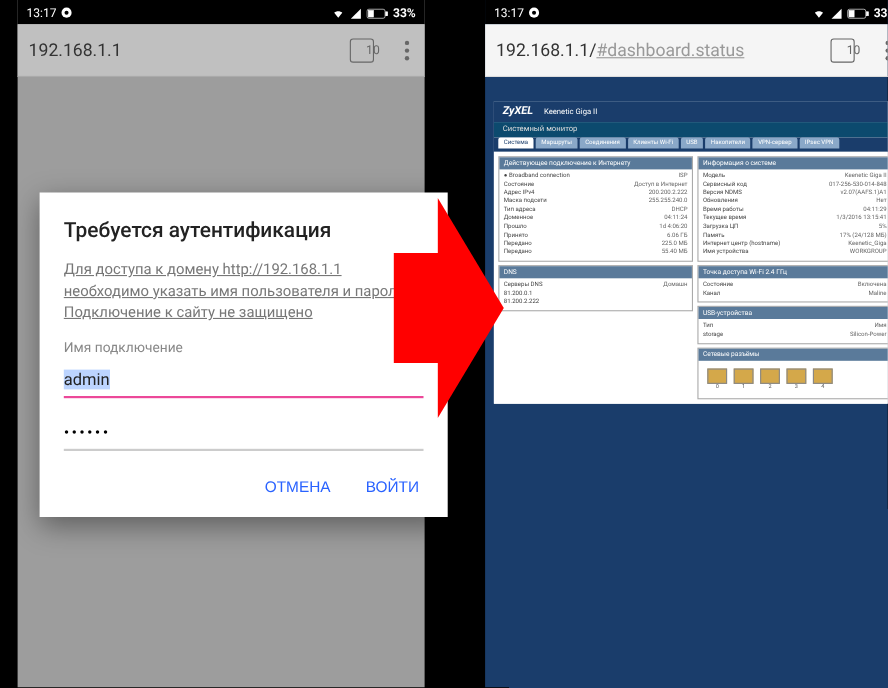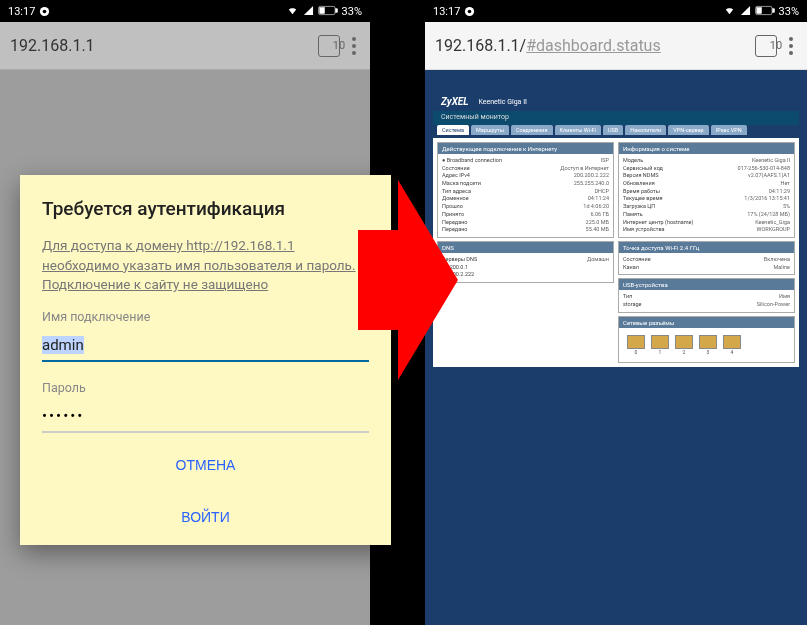--- a/index.html
+++ b/index.html
@@ -1,49 +1,49 @@
 <!DOCTYPE html>
 <html><head>
 <meta charset="utf-8">
 <style>
   * { box-sizing: border-box; margin: 0; padding: 0; }
   body { font-family: Roboto, Arial, sans-serif; background: #000; width: 807px; height: 625px; overflow: hidden; position: relative; }
   
-  .phone-left, .phone-right { position: absolute; top: 0; height: 625px; }
+  .phone-left, .phone-right { position: absolute; top: 0; height: 625px; margin-left: 16px; }
   .phone-left { left: 0; width: 370px; background: #9d9d9d; }
   .phone-right { left: 425px; width: 382px; background: #1a3d6b; }
   
   .arrow { position: absolute; left: 358px; top: 180px; width: 90px; height: 200px; z-index: 10; }
   .arrow-body { position: absolute; left: 0; top: 50px; width: 50px; height: 100px; background: #ff0000; }
   .arrow-head { position: absolute; left: 40px; top: 0; width: 0; height: 0; border-top: 100px solid transparent; border-bottom: 100px solid transparent; border-left: 60px solid #ff0000; }
   
   .status-bar { height: 22px; background: #000; color: #fff; display: flex; align-items: center; padding: 0 8px; font-size: 11px; justify-content: space-between; }
   .status-left { display: flex; align-items: center; gap: 4px; }
-  .status-right { display: flex; align-items: flex-start; gap: 4px; }
+  .status-right { display: flex; align-items: flex-end; gap: 4px; font-weight: bold; }
   .status-icon svg { display: block; }
   
-  .addr-bar { height: 48px; background: #f5f5f5; display: flex; align-items: center; padding: 0 10px; gap: 8px; border-bottom: 1px solid #ddd; justify-content: space-between; }
+  .addr-bar { height: 48px; background: #f5f5f5; display: flex; align-items: center; padding: 0 10px; gap: 24px; border-bottom: 1px solid #ddd; justify-content: space-between; }
   .addr-text { flex: 1; font-size: 16px; color: #333; white-space: nowrap; overflow: hidden; }
   .addr-text .faded { color: #999; text-decoration: underline; }
   .tab-count { width: 22px; height: 22px; border: 1.5px solid #666; border-radius: 3px; display: flex; align-items: center; justify-content: center; font-size: 11px; color: #666; padding-left: 20px; }
   .menu-dots { display: flex; flex-direction: column; gap: 3px; padding: 4px; }
   .menu-dots span { width: 4px; height: 4px; background: #666; border-radius: 50%; }
   
   .phone-left .addr-bar { background: #c0c0c0; border-bottom: 1px solid #aaa; }
   
-  .auth-dialog { position: absolute; left: 20px; top: 175px; width: 371px; background: #fef9c3; box-shadow: 0 8px 24px rgba(0,0,0,0.4); padding: 22px 22px 14px; }
+  .auth-dialog { position: absolute; left: 20px; top: 175px; width: 371px; background: #ffffff; box-shadow: 0 8px 24px rgba(0,0,0,0.4); padding: 22px 22px 14px; }
   .auth-title { font-size: 19px; font-weight: 500; color: #222; margin-bottom: 16px; }
   .auth-msg { font-size: 13.5px; color: #777; line-height: 1.45; margin-bottom: 14px; text-decoration: underline; }
   .field-label { font-size: 12.5px; color: #888; margin-bottom: 8px; }
-  .field-input { border: none; border-bottom: 2px solid #0369a1; padding: 4px 0 6px; margin-bottom: 18px; font-size: 15px; width: 100%; outline: none; }
+  .field-input { border: none; border-bottom: 2px solid #ec4899; padding: 4px 0 6px; margin-bottom: 18px; font-size: 15px; width: 100%; outline: none; }
   .field-input.username { color: #222; }
   .field-input.username::selection { background: #bcd4ff; }
   .sel-text { background: #bcd4ff; }
   .field-input.pass { letter-spacing: 2px; border-bottom-color: #ccc; }
-  .dialog-actions { display: flex; justify-content: flex-end; gap: 24px; margin-top: 10px; flex-direction: column; }
+  .dialog-actions { display: flex; justify-content: flex-end; gap: 24px; margin-top: 10px; }
   .dialog-btn { background: none; border: none; color: #2962ff; font-size: 14px; font-weight: 500; cursor: pointer; padding: 6px 4px; }
   
   .router-panel { position: absolute; left: 8px; top: 92px; width: 366px; background: #fff; font-size: 6px; }
   .router-header { background: #1a3d6b; color: #fff; padding: 4px 8px; display: flex; align-items: center; gap: 10px; }
   .router-brand { font-size: 10px; font-weight: bold; font-style: italic; }
   .router-model { font-size: 7px; }
   .router-subhead { background: #0c4a6e; color: #ddd; padding: 2px 8px 4px; font-size: 7px; }
   .router-tabs { display: flex; background: #1a3d6b; padding: 0 4px 3px; gap: 2px; }
   .router-tab { background: #8aa8c8; color: #fff; padding: 2px 5px; font-size: 5.5px; border-radius: 2px 2px 0 0; }
   .router-tab.active { background: #fff; color: #1a3d6b; }
@@ -102,21 +102,20 @@
         <span></span>
         <span></span>
       </div>
   </div>
 
   <div class="auth-dialog">
     <div class="auth-title">Требуется аутентификация</div>
     <div class="auth-msg">Для доступа к домену http://192.168.1.1 необходимо указать имя пользователя и пароль. Подключение к сайту не защищено</div>
     <div class="field-label">Имя подключение</div>
     <div class="field-input username"><span class="sel-text">admin</span></div>
-    <div class="field-label">Пароль</div>
     <div class="field-input pass">••••••</div>
     <div class="dialog-actions">
       <button class="dialog-btn">ОТМЕНА</button>
       <button class="dialog-btn">ВОЙТИ</button>
     </div>
   </div>
 </div>
 
 <div class="arrow">
   <div class="arrow-body"></div>

